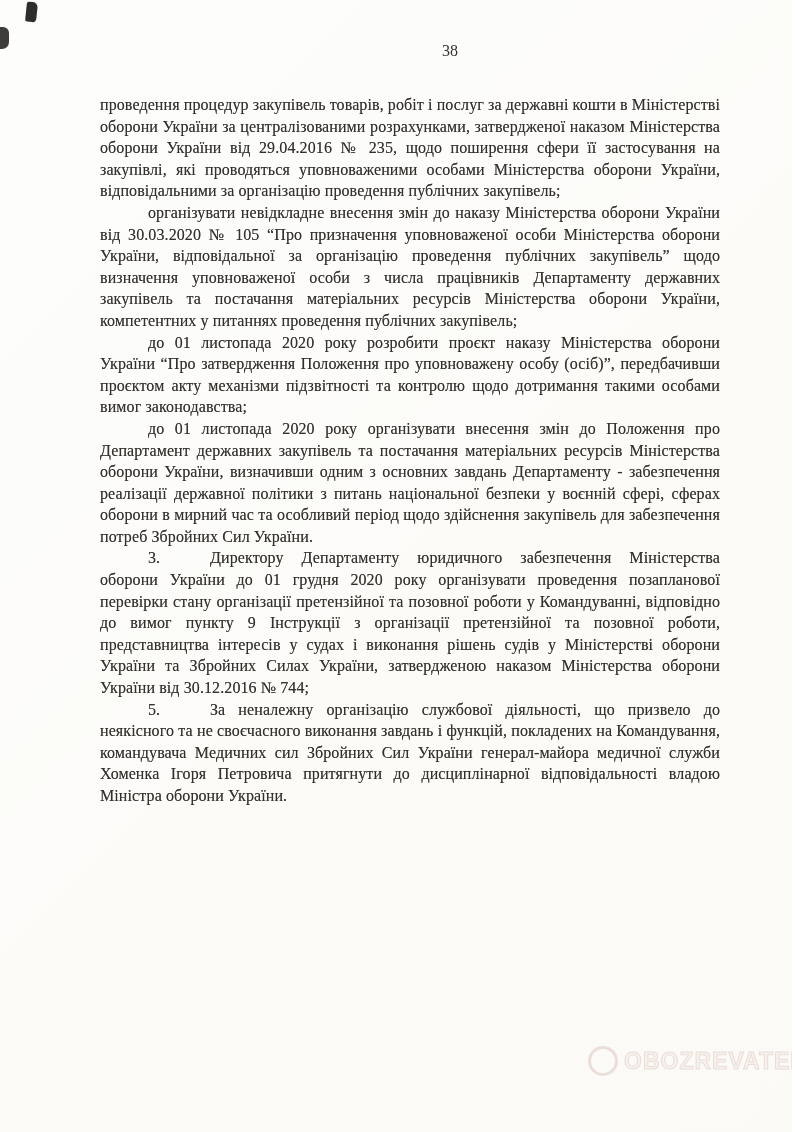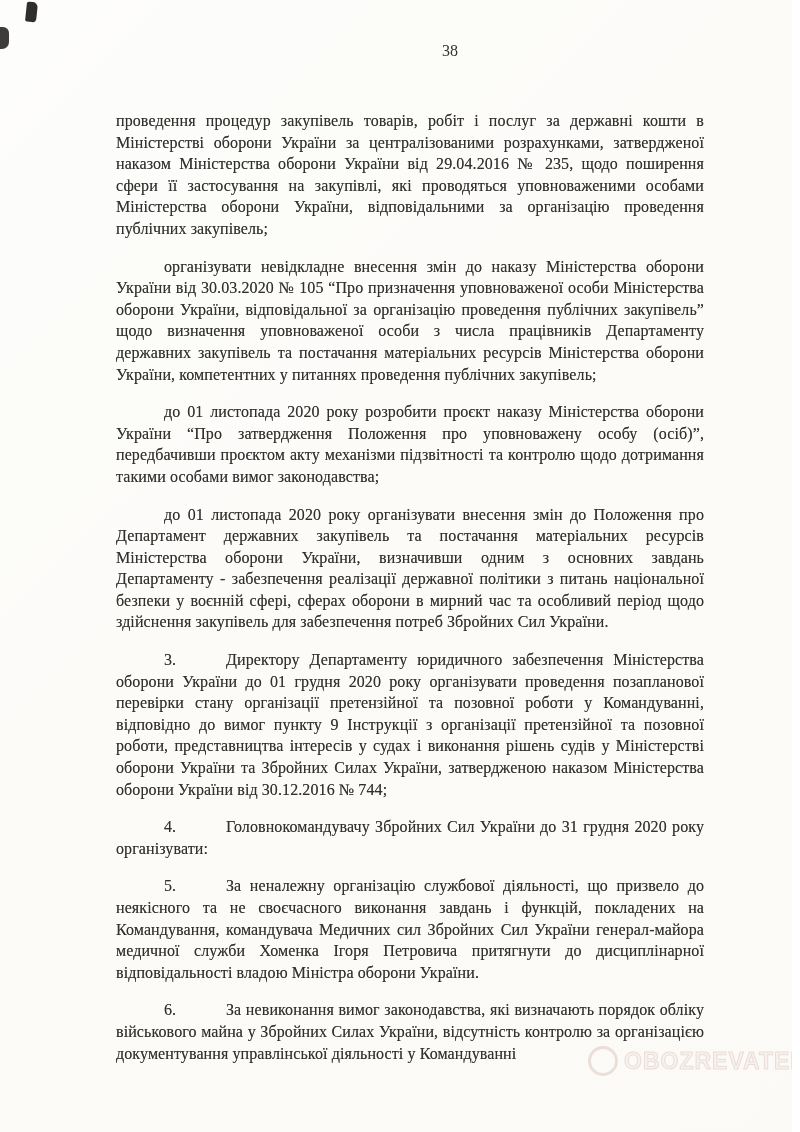--- a/index.html
+++ b/index.html
@@ -25,21 +25,21 @@
   .text-block {
     position: absolute;
     left: 100px; top: 94px; width: 620px;
     font-size: 16px;
     line-height: 21.6px;
     color: #33312d;
     text-align: justify;
     text-shadow: 0 0 0.5px rgba(48,46,42,0.55);
     letter-spacing: 0.1px;
   }
-  .text-block p { margin: 16px; padding: 0; }
+  .text-block p { margin: 0; padding: 0; }
   p.indent { text-indent: 48px; }
   p.noindent { text-indent: 0; }
   .pnum {
     display: inline-block;
     width: 62px;
     text-indent: 0;
   }
   
   .artifact-a {
     position: absolute; left: 26px; top: 2px;
@@ -89,23 +89,21 @@
   <div class="artifact-b"></div>
 
   <div class="page-number">38</div>
 
   <div class="text-block">
     <p class="noindent">проведення процедур закупівель товарів, робіт і послуг за державні кошти в Міністерстві оборони України за централізованими розрахунками, затвердженої наказом Міністерства оборони України від 29.04.2016 № 235, щодо поширення сфери її застосування на закупівлі, які проводяться уповноваженими особами Міністерства оборони України, відповідальними за організацію проведення публічних закупівель;</p>
     <p class="indent">організувати невідкладне внесення змін до наказу Міністерства оборони України від 30.03.2020 № 105 “Про призначення уповноваженої особи Міністерства оборони України, відповідальної за організацію проведення публічних закупівель” щодо визначення уповноваженої особи з числа працівників Департаменту державних закупівель та постачання матеріальних ресурсів Міністерства оборони України, компетентних у питаннях проведення публічних закупівель;</p>
     <p class="indent">до 01 листопада 2020 року розробити проєкт наказу Міністерства оборони України “Про затвердження Положення про уповноважену особу (осіб)”, передбачивши проєктом акту механізми підзвітності та контролю щодо дотримання такими особами вимог законодавства;</p>
     <p class="indent">до 01 листопада 2020 року організувати внесення змін до Положення про Департамент державних закупівель та постачання матеріальних ресурсів Міністерства оборони України, визначивши одним з основних завдань Департаменту - забезпечення реалізації державної політики з питань національної безпеки у воєнній сфері, сферах оборони в мирний час та особливий період щодо здійснення закупівель для забезпечення потреб Збройних Сил України.</p>
     <p class="indent"><span class="pnum">3.</span><span>Директору Департаменту юридичного забезпечення Міністерства оборони України до 01 грудня 2020 року організувати проведення позапланової перевірки стану організації претензійної та позовної роботи у Командуванні, відповідно до вимог пункту 9 Інструкції з організації претензійної та позовної роботи, представництва інтересів у судах і виконання рішень судів у Міністерстві оборони України та Збройних Силах України, затвердженою наказом Міністерства оборони України від 30.12.2016 № 744;</span></p>
-    <p class="indent"><span class="pnum">4.</span><span>Головнокомандувачу Збройних Сил України до 31 грудня 2020 року організувати:</span></p>
     <p class="indent"><span class="pnum">5.</span><span>За неналежну організацію службової діяльності, що призвело до неякісного та не своєчасного виконання завдань і функцій, покладених на Командування, командувача Медичних сил Збройних Сил України генерал-майора медичної служби Хоменка Ігоря Петровича притягнути до дисциплінарної відповідальності владою Міністра оборони України.</span></p>
-    <p class="indent"><span class="pnum">6.</span><span>За невиконання вимог законодавства, які визначають порядок обліку військового майна у Збройних Силах України, відсутність контролю за організацією документування управлінської діяльності у Командуванні</span></p>
   </div>
 
   <div class="watermark">
     <div class="watermark-ring"></div>
     <div class="watermark-text">OBOZREVATEL</div>
   </div>
 
 </div>
 
 </body></html>

